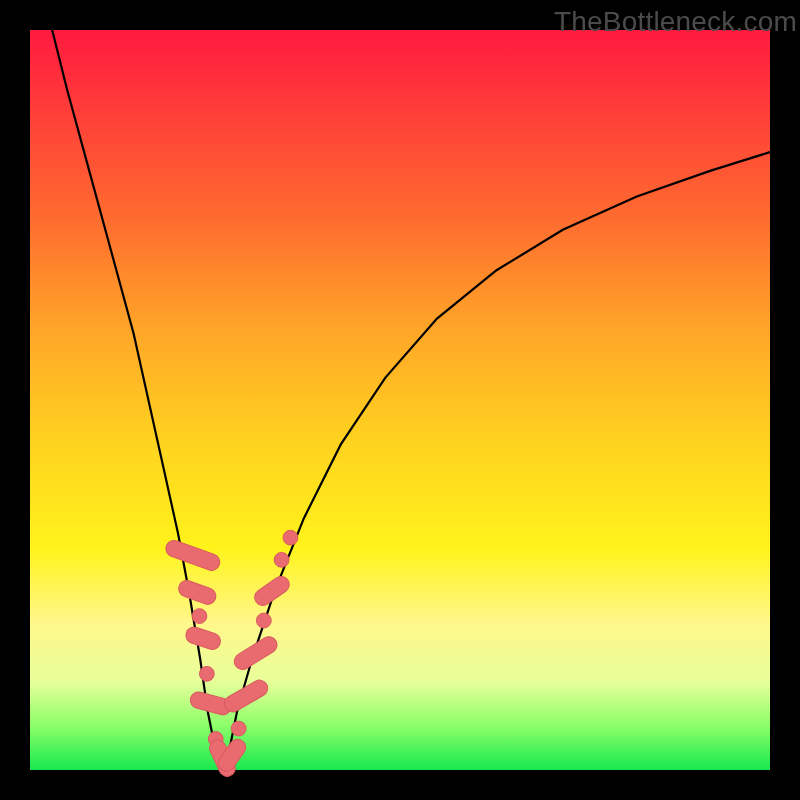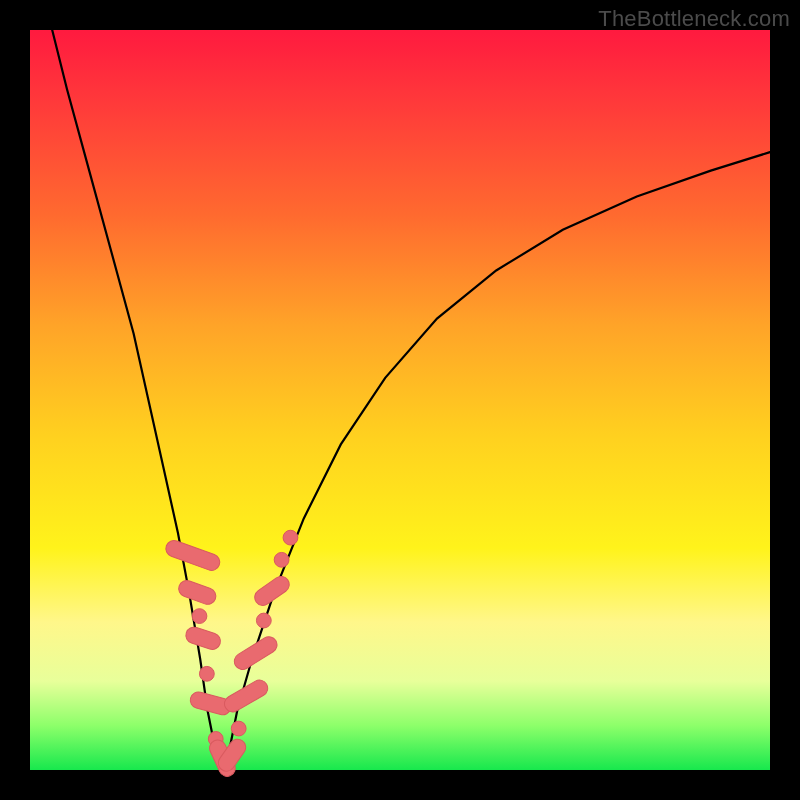--- a/index.html
+++ b/index.html
@@ -1,17 +1,17 @@
 <!DOCTYPE html>
 <html><head>
 <meta charset="utf-8">
 <style>
 html,body{margin:0;padding:0;width:800px;height:800px;overflow:hidden;font-family:Arial,Helvetica,sans-serif}
 #stage{position:relative;width:800px;height:800px;background:#000}
-#watermark{position:absolute;top:6px;right:10px;color:#4b4b4b;font-size:22px;font-weight:400;letter-spacing:.2px;z-index:3}
+#watermark{position:absolute;top:6px;right:3px;color:#4b4b4b;font-size:28px;font-weight:400;letter-spacing:.2px;z-index:3}
 #plot{position:absolute;left:30px;top:30px;width:740px;height:740px;background:linear-gradient(to bottom,
   #ff1a3f 0%,
   #ff3a3a 10%,
   #ff6a2f 25%,
   #ffa428 40%,
   #ffd11f 55%,
   #fff31b 70%,
   #fff78a 80%,
   #e8ff9a 88%,
   #8dff6a 94%,

